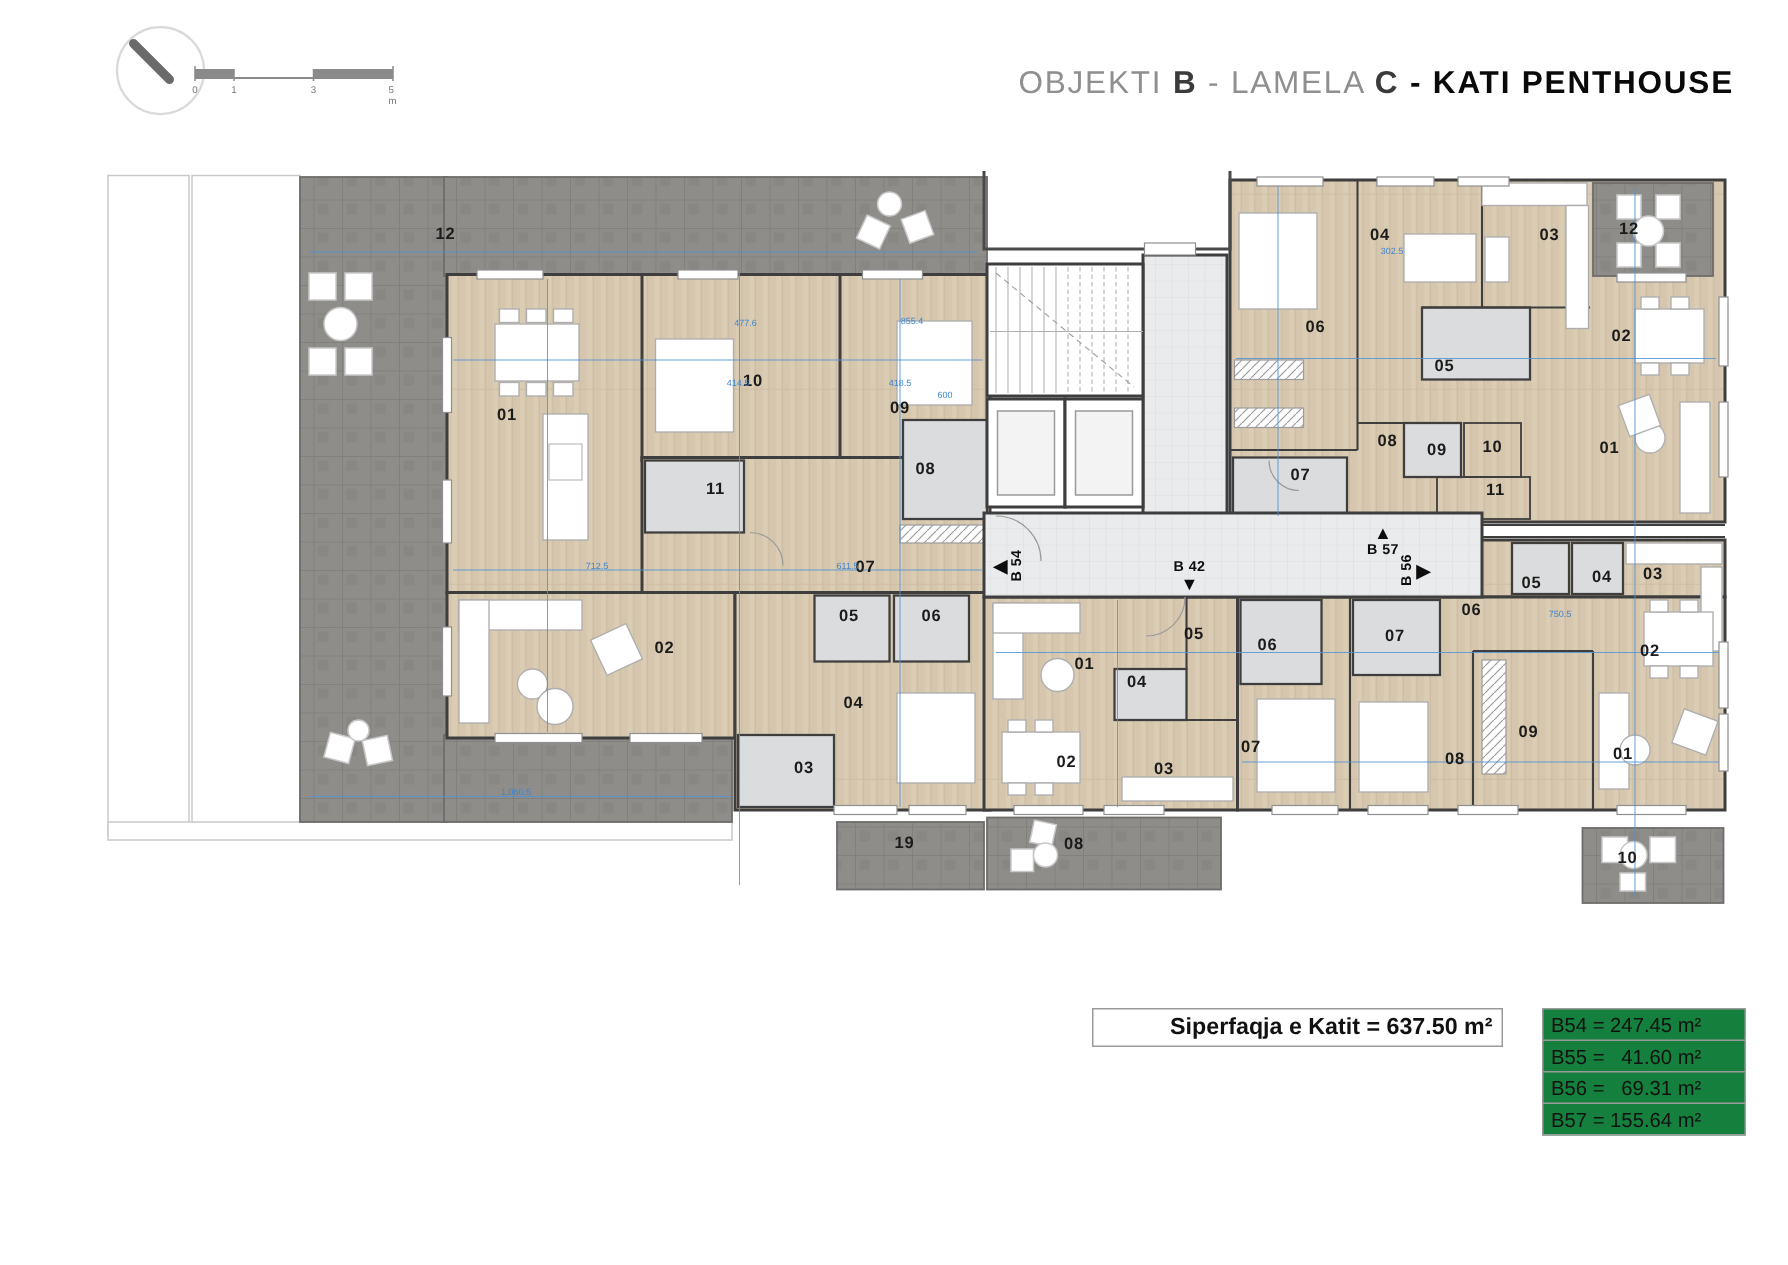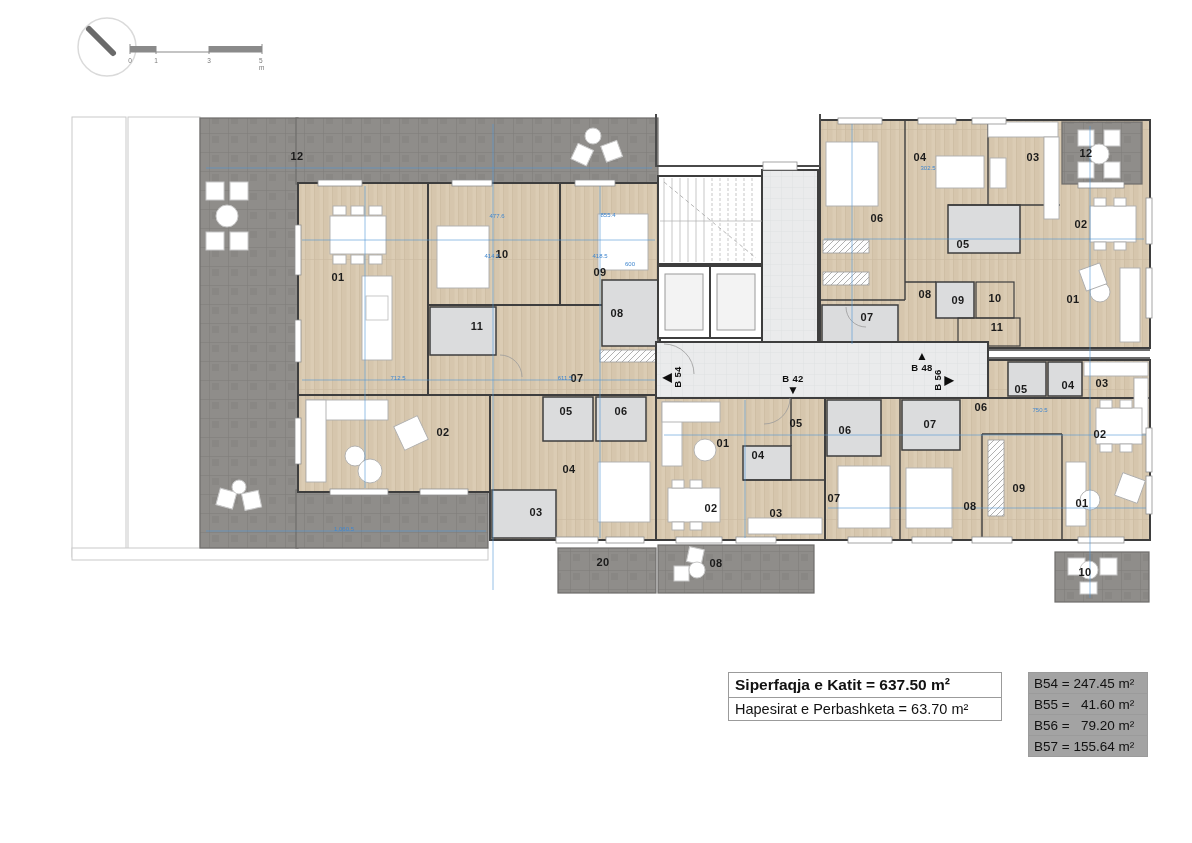--- a/index.html
+++ b/index.html
@@ -41,23 +41,23 @@
   .dim-label{position:absolute;transform:translate(-50%,-50%);font-size:6px;color:#3f86cf}
   .unit-marker{position:absolute;transform:translate(-50%,-50%);display:flex;
                align-items:center;gap:1px;color:#0d0d0d;font-weight:700}
   .unit-marker .lbl{font-size:9.5px;letter-spacing:.3px}
   .unit-marker .arr{font-size:12px;line-height:1}
   .unit-marker.up,.unit-marker.down{flex-direction:column;gap:0}
   .unit-marker.left .lbl,.unit-marker.right .lbl{writing-mode:vertical-rl;transform:rotate(180deg)}
 
   
   .summary{position:absolute;left:728px;top:672px;width:272px;border:1px solid #9b9b9b;background:#fff}
-  .s-row{border-top:1px solid #9b9b9b;padding:3px 6px;text-align:left;font-size:14.5px;color:#111}
+  .s-row{border-top:1px solid #9b9b9b;padding:3px 6px;text-align:right;font-size:14.5px;color:#111}
   .s-row:first-child{border-top:none;font-weight:700;font-size:15.5px}
-  .units{position:absolute;left:1028px;top:672px;width:120px;background:#a3a3a3}
+  .units{position:absolute;left:1028px;top:672px;width:136px;background:#15803d}
   .u-row{border:1px solid #9b9b9b;border-top:none;padding:2.5px 5px;font-size:13.5px;
          white-space:pre;color:#111}
   .u-row:first-child{border-top:1px solid #9b9b9b}
 </style>
 </head>
 <body>
 
 <div class="sheet">
 
   <div class="north">
@@ -73,20 +73,29 @@
       <rect x="2" y="6" width="26" height="6" fill="#8a8a8a"></rect>
       <rect x="81" y="6" width="53" height="6" fill="#8a8a8a"></rect>
       <path d="M2 4 V14 M28 6 V14 M81 6 V14 M134 4 V14" stroke="#8a8a8a" stroke-width="1"></path>
     </svg>
     <span class="tick" style="left:2px">0</span>
     <span class="tick" style="left:28px">1</span>
     <span class="tick" style="left:81px">3</span>
     <span class="tick" style="left:134px">5 m</span>
   </div>
 
+  <h1 class="title">
+    <span>OBJEKTI</span>
+    <span class="mid">B</span>
+    <span>-</span>
+    <span>LAMELA</span>
+    <span class="mid">C</span>
+    <span class="blk">-</span>
+    <span class="blk">KATI PENTHOUSE</span>
+  </h1>
 
   <svg class="plan" width="1192" height="843" viewBox="0 0 1192 843">
     <defs>
       <pattern id="tile" width="19" height="19" patternUnits="userSpaceOnUse">
         <rect width="19" height="19" fill="#8f8d8a"></rect>
         <path d="M0 0H19M0 0V19" stroke="#7e7c79" stroke-width="1"></path>
         <rect x="3" y="3" width="7" height="7" fill="#898784"></rect>
       </pattern>
       <pattern id="wood" width="9" height="130" patternUnits="userSpaceOnUse">
         <rect width="9" height="130" fill="#dbccb4"></rect>
@@ -331,21 +340,21 @@
       <span class="room-label" style="left: 502px; top: 254px;">10</span>
       <span class="room-label" style="left: 600px; top: 272px;">09</span>
       <span class="room-label" style="left: 617px; top: 313px;">08</span>
       <span class="room-label" style="left: 477px; top: 326px;">11</span>
       <span class="room-label" style="left: 577px; top: 378px;">07</span>
       <span class="room-label" style="left: 443px; top: 432px;">02</span>
       <span class="room-label" style="left: 566px; top: 411px;">05</span>
       <span class="room-label" style="left: 621px; top: 411px;">06</span>
       <span class="room-label" style="left: 569px; top: 469px;">04</span>
       <span class="room-label" style="left: 536px; top: 512px;">03</span>
-      <span class="room-label" style="left: 603px; top: 562px;">20</span>
+      <span class="room-label" style="left: 603px; top: 562px;">19</span>
       <span class="room-label" style="left: 723px; top: 443px;">01</span>
       <span class="room-label" style="left: 758px; top: 455px;">04</span>
       <span class="room-label" style="left: 796px; top: 423px;">05</span>
       <span class="room-label" style="left: 711px; top: 508px;">02</span>
       <span class="room-label" style="left: 776px; top: 513px;">03</span>
       <span class="room-label" style="left: 716px; top: 563px;">08</span>
       <span class="room-label" style="left: 845px; top: 430px;">06</span>
       <span class="room-label" style="left: 930px; top: 424px;">07</span>
       <span class="room-label" style="left: 834px; top: 498px;">07</span>
       <span class="room-label" style="left: 981px; top: 407px;">06</span>
@@ -382,32 +391,31 @@
       <div class="unit-marker left" style="left: 673px; top: 377px;">
         <span class="arr">◀</span>
         <span class="lbl">B 54</span>
       </div>
       <div class="unit-marker down" style="left: 793px; top: 384px;">
         <span class="lbl">B 42</span>
         <span class="arr">▼</span>
       </div>
       <div class="unit-marker up" style="left: 922px; top: 361px;">
         <span class="arr">▲</span>
-        <span class="lbl">B 48</span>
+        <span class="lbl">B 57</span>
       </div>
       <div class="unit-marker right" style="left: 943px; top: 380px;">
         <span class="lbl">B 56</span>
         <span class="arr">▶</span>
       </div>
     </div>
 
   <div class="summary">
     <div class="s-row">Siperfaqja e Katit = 637.50 m²</div>
-    <div class="s-row">Hapesirat e Perbashketa  = 63.70 m²</div>
   </div>
 
   <div class="units">
     <div class="u-row">B54 = 247.45 m²</div>
     <div class="u-row">B55 =   41.60 m²</div>
-    <div class="u-row">B56 =   79.20 m²</div>
+    <div class="u-row">B56 =   69.31 m²</div>
     <div class="u-row">B57 = 155.64 m²</div>
   </div>
 </div>
 
 </body></html>

